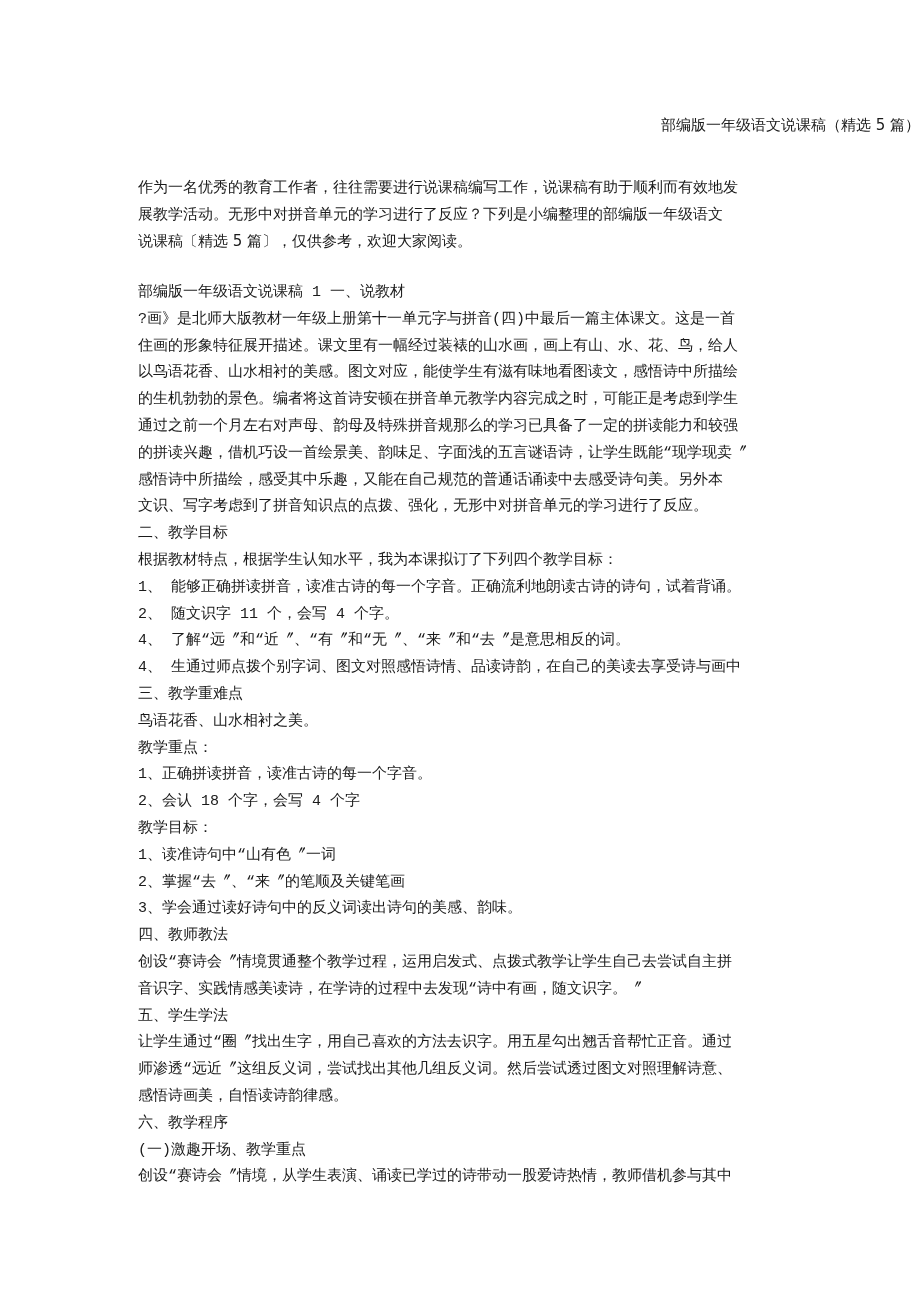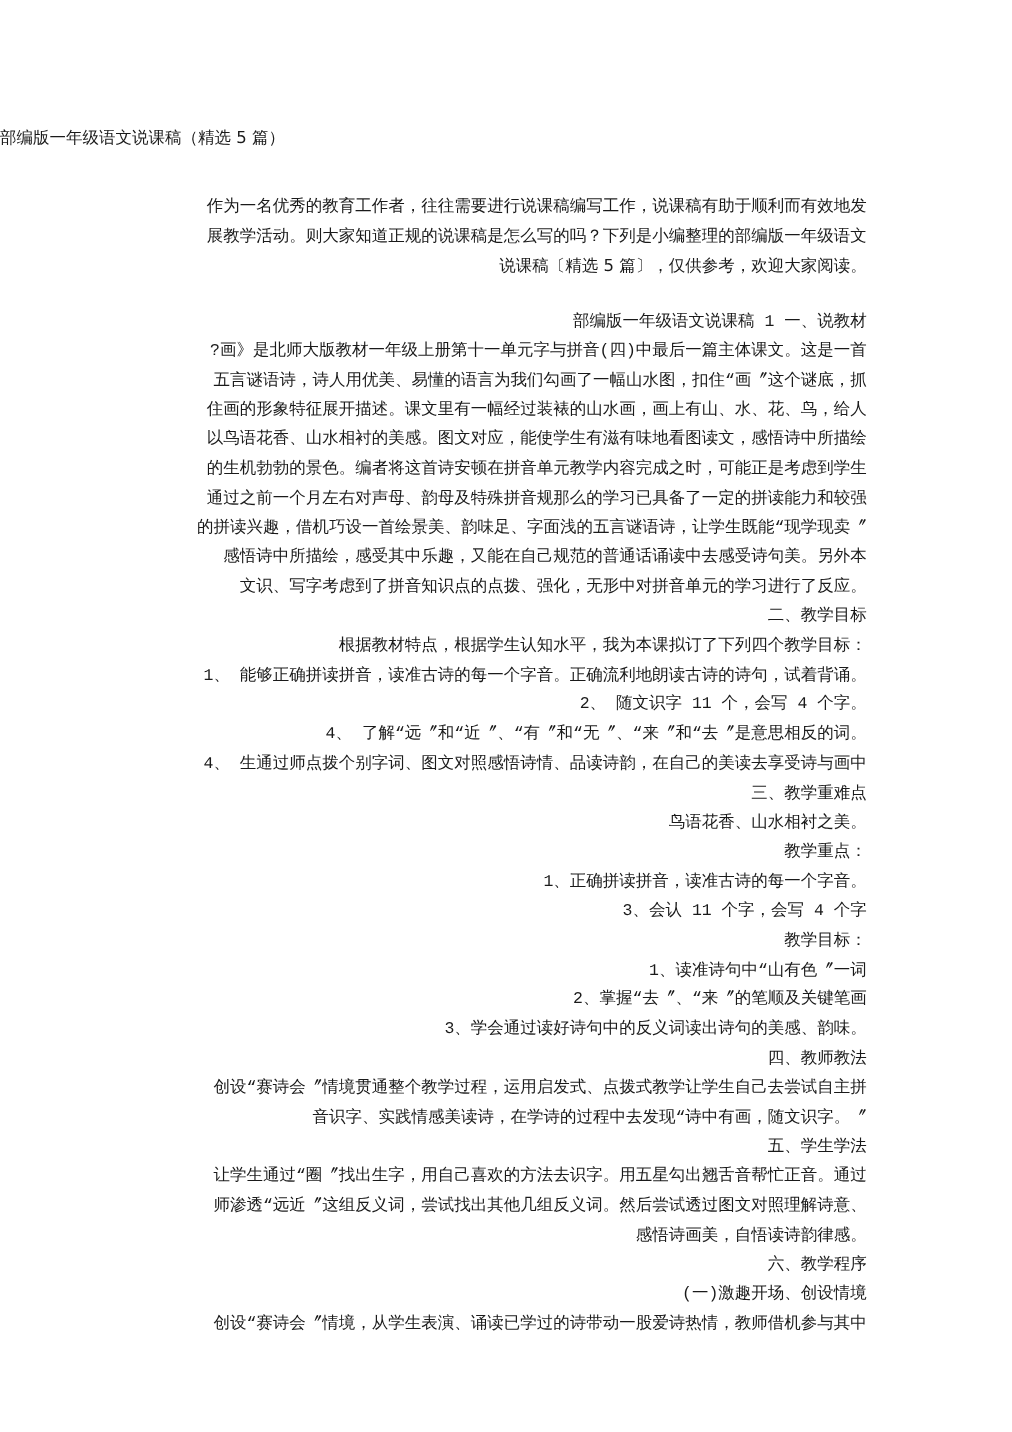--- a/index.html
+++ b/index.html
@@ -1,67 +1,66 @@
 <!DOCTYPE html>
 <html><head>
 <meta charset="utf-8">
 <style>
   html, body { margin: 0; padding: 0; background: #ffffff; }
   body { width: 920px; height: 1302px; position: relative; overflow: hidden;
          font-family: "DejaVu Sans", "Liberation Sans", sans-serif; color: #1a1a1a; }
   .page { position: absolute; left: 0; top: 0; width: 920px; height: 1302px; }
-  .title { position: absolute; top: 115px; left: 0; width: 920px; text-align: left;
+  .title { position: absolute; top: 115px; left: 0; width: 920px; text-align: right;
            font-size: 15px; line-height: 20px; }
-  .para { position: absolute; left: 138px; width: 650px; font-size: 15px; text-align: right; }
+  .para { position: absolute; left: 138px; width: 650px; font-size: 15px; }
   .line { height: 26.8px; line-height: 26.8px; white-space: nowrap; overflow: visible; }
   .intro { top: 174px; }
   .body { top: 280px; font-family: Liberation Mono, monospace; }
 </style>
 </head>
 <body>
 
 <div class="page">
   <div class="title">部编版一年级语文说课稿（精选 5 篇）</div>
 
   <div class="para intro">
     <div class="line">作为一名优秀的教育工作者，往往需要进行说课稿编写工作，说课稿有助于顺利而有效地发</div>
-    <div class="line">展教学活动。则大家知道正规的说课稿是怎么写的吗？下列是小编整理的部编版一年级语文</div>
+    <div class="line">展教学活动。无形中对拼音单元的学习进行了反应？下列是小编整理的部编版一年级语文</div>
     <div class="line">说课稿〔精选 5 篇〕，仅供参考，欢迎大家阅读。</div>
   </div>
 
   <div class="para body">
     <div class="line">部编版一年级语文说课稿 1 一、说教材</div>
     <div class="line">?画》是北师大版教材一年级上册第十一单元字与拼音(四)中最后一篇主体课文。这是一首</div>
-    <div class="line">五言谜语诗，诗人用优美、易懂的语言为我们勾画了一幅山水图，扣住“画〞这个谜底，抓</div>
     <div class="line">住画的形象特征展开描述。课文里有一幅经过装裱的山水画，画上有山、水、花、鸟，给人</div>
     <div class="line">以鸟语花香、山水相衬的美感。图文对应，能使学生有滋有味地看图读文，感悟诗中所描绘</div>
     <div class="line">的生机勃勃的景色。编者将这首诗安顿在拼音单元教学内容完成之时，可能正是考虑到学生</div>
     <div class="line">通过之前一个月左右对声母、韵母及特殊拼音规那么的学习已具备了一定的拼读能力和较强</div>
     <div class="line">的拼读兴趣，借机巧设一首绘景美、韵味足、字面浅的五言谜语诗，让学生既能“现学现卖〞</div>
     <div class="line">感悟诗中所描绘，感受其中乐趣，又能在自己规范的普通话诵读中去感受诗句美。另外本</div>
     <div class="line">文识、写字考虑到了拼音知识点的点拨、强化，无形中对拼音单元的学习进行了反应。</div>
     <div class="line">二、教学目标</div>
     <div class="line">根据教材特点，根据学生认知水平，我为本课拟订了下列四个教学目标：</div>
     <div class="line">1、  能够正确拼读拼音，读准古诗的每一个字音。正确流利地朗读古诗的诗句，试着背诵。</div>
     <div class="line">2、  随文识字 11 个，会写 4 个字。</div>
     <div class="line">4、  了解“远〞和“近〞、“有〞和“无〞、“来〞和“去〞是意思相反的词。</div>
     <div class="line">4、  生通过师点拨个别字词、图文对照感悟诗情、品读诗韵，在自己的美读去享受诗与画中</div>
     <div class="line">三、教学重难点</div>
     <div class="line">鸟语花香、山水相衬之美。</div>
     <div class="line">教学重点：</div>
     <div class="line">1、正确拼读拼音，读准古诗的每一个字音。</div>
-    <div class="line">3、会认 11 个字，会写 4 个字</div>
+    <div class="line">2、会认 18 个字，会写 4 个字</div>
     <div class="line">教学目标：</div>
     <div class="line">1、读准诗句中“山有色〞一词</div>
     <div class="line">2、掌握“去〞、“来〞的笔顺及关键笔画</div>
     <div class="line">3、学会通过读好诗句中的反义词读出诗句的美感、韵味。</div>
     <div class="line">四、教师教法</div>
     <div class="line">创设“赛诗会〞情境贯通整个教学过程，运用启发式、点拨式教学让学生自己去尝试自主拼</div>
     <div class="line">音识字、实践情感美读诗，在学诗的过程中去发现“诗中有画，随文识字。〞</div>
     <div class="line">五、学生学法</div>
     <div class="line">让学生通过“圈〞找出生字，用自己喜欢的方法去识字。用五星勾出翘舌音帮忙正音。通过</div>
     <div class="line">师渗透“远近〞这组反义词，尝试找出其他几组反义词。然后尝试透过图文对照理解诗意、</div>
     <div class="line">感悟诗画美，自悟读诗韵律感。</div>
     <div class="line">六、教学程序</div>
-    <div class="line">(一)激趣开场、创设情境</div>
+    <div class="line">(一)激趣开场、教学重点</div>
     <div class="line">创设“赛诗会〞情境，从学生表演、诵读已学过的诗带动一股爱诗热情，教师借机参与其中</div>
   </div>
 </div>
 
 </body></html>

